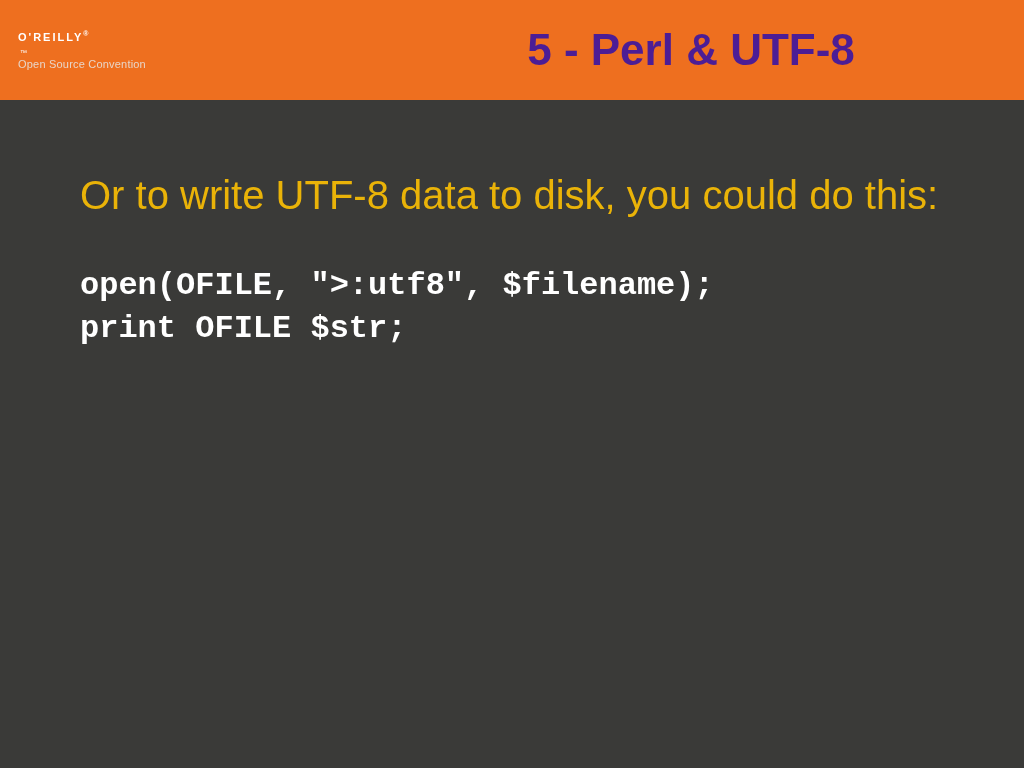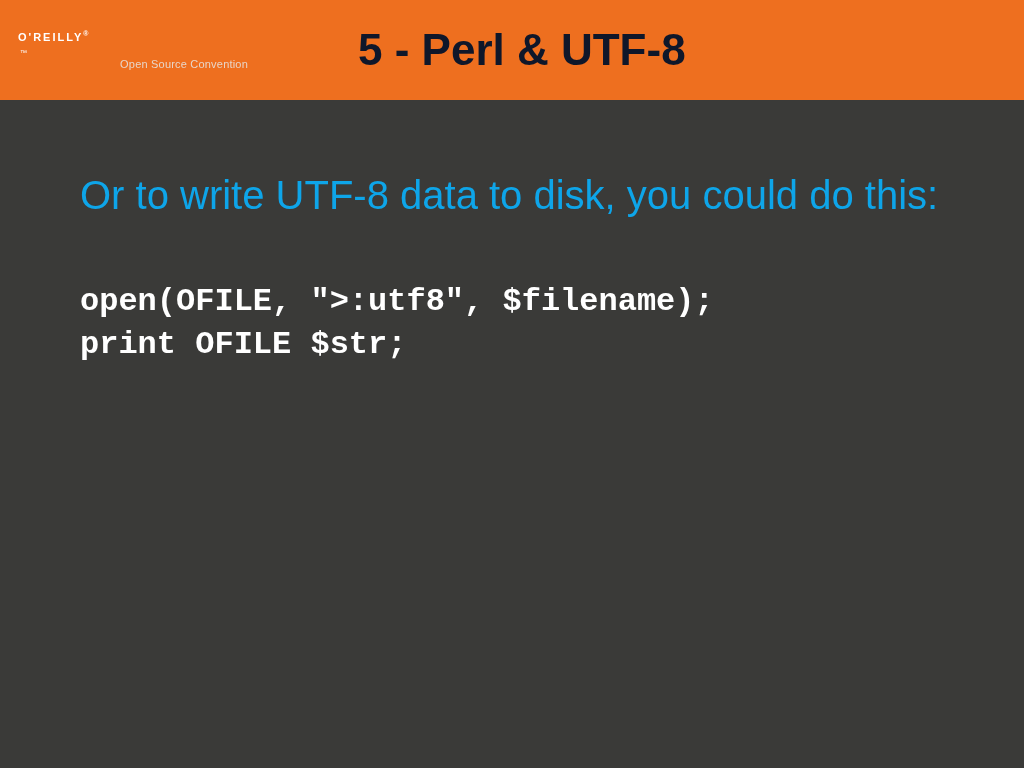--- a/index.html
+++ b/index.html
@@ -53,38 +53,37 @@
     font-size: 7px;
     font-weight: normal;
     margin-left: 2px;
     margin-top: 4px;
   }
   .logo-tagline {
     font-size: 11px;
     color: #e8d5c8;
     margin-top: 2px;
     letter-spacing: 0.2px;
-    text-align: right;
   }
   .title {
     flex: 1;
-    text-align: left;
+    text-align: center;
     font-size: 44px;
     font-weight: bold;
-    color: #0f172a;
+    color: #4c1d95;
     padding-left: 110px;
   }
   .body {
     padding: 70px 60px 0 80px;
   }
   .para {
     font-size: 40px;
-    color: #0ea5e9;
+    color: #eab308;
     line-height: 1.25;
-    margin-bottom: 60px;
+    margin-bottom: 44px;
   }
   .code {
     font-family: "Courier New", Courier, monospace;
     font-size: 32px;
     font-weight: bold;
     color: #fff;
     white-space: pre;
     line-height: 1.35;
   }
 </style>

